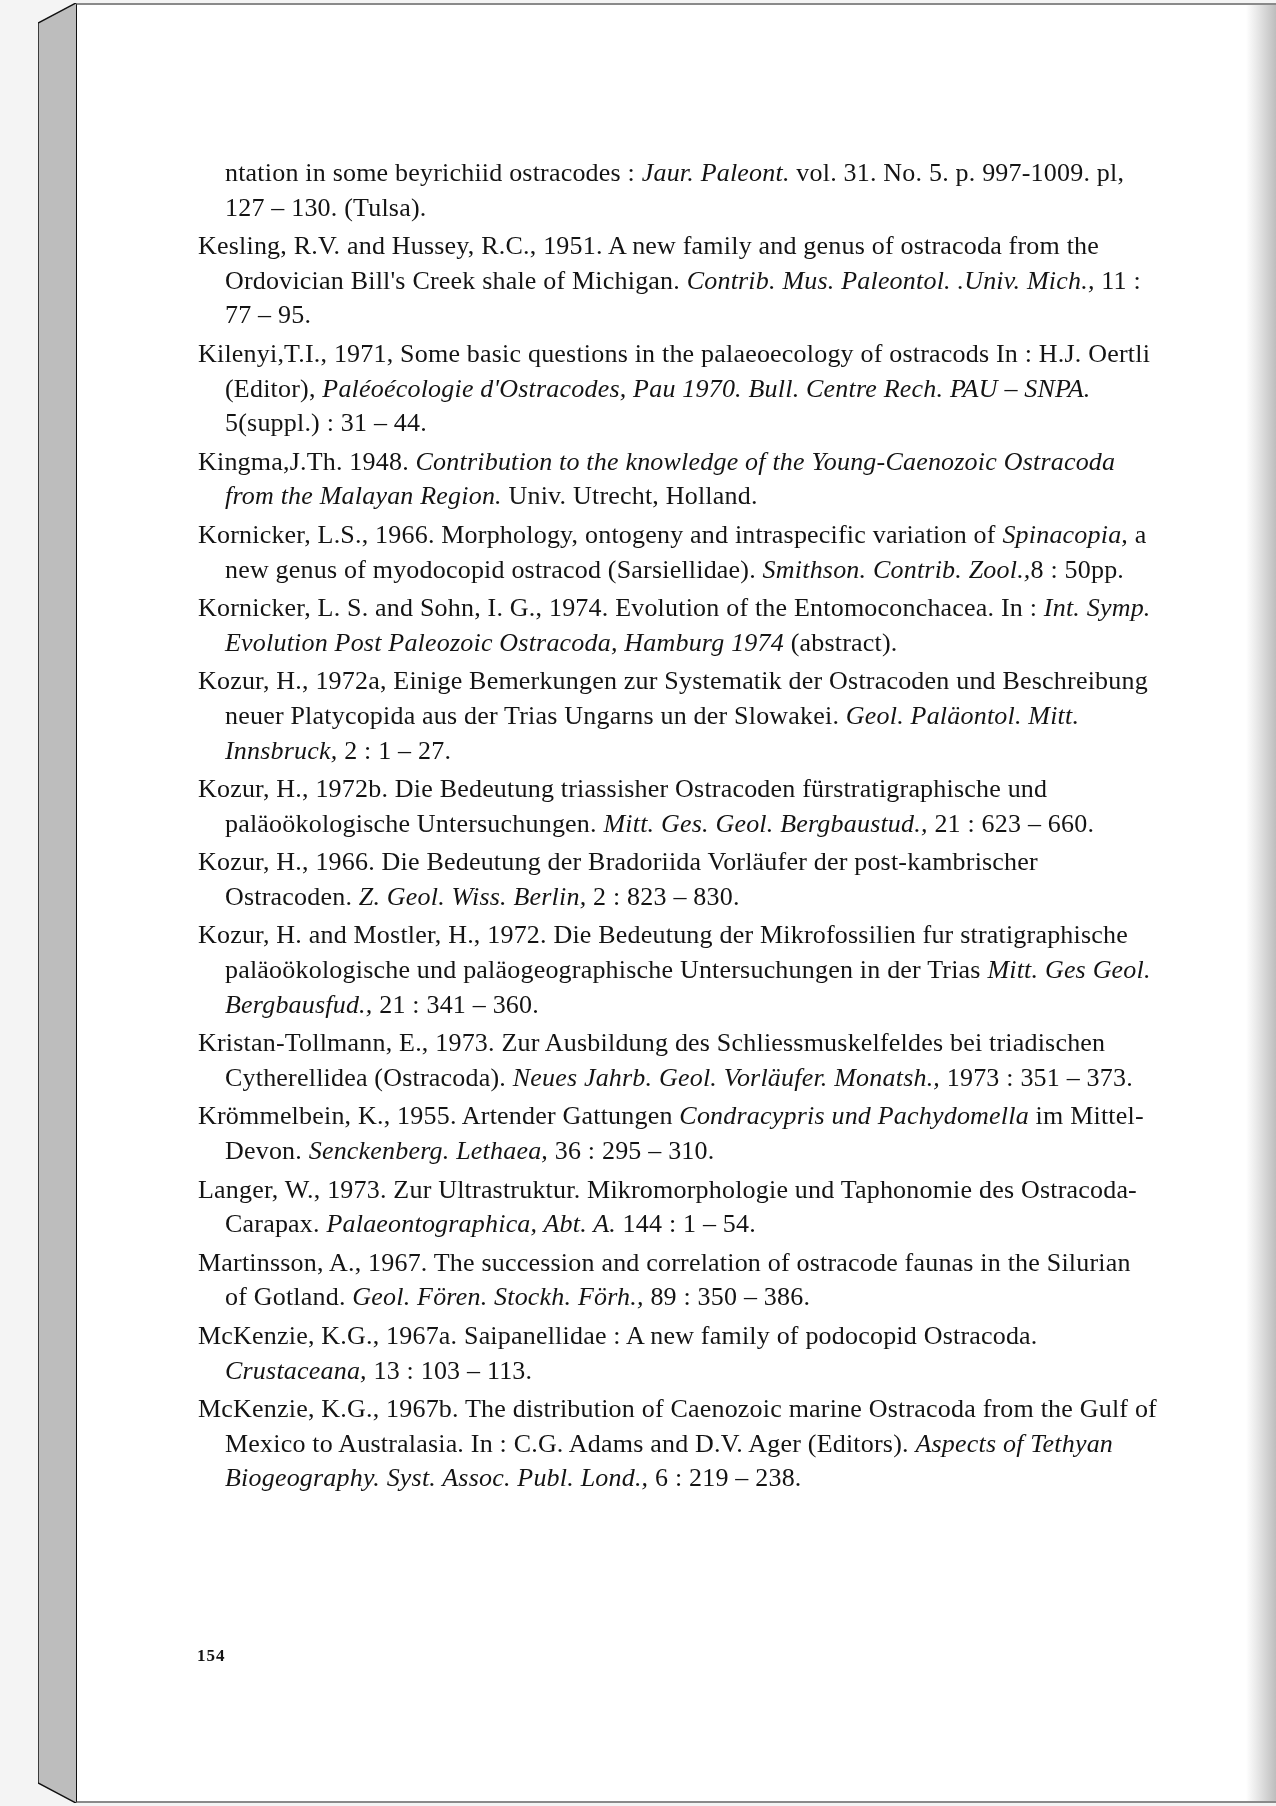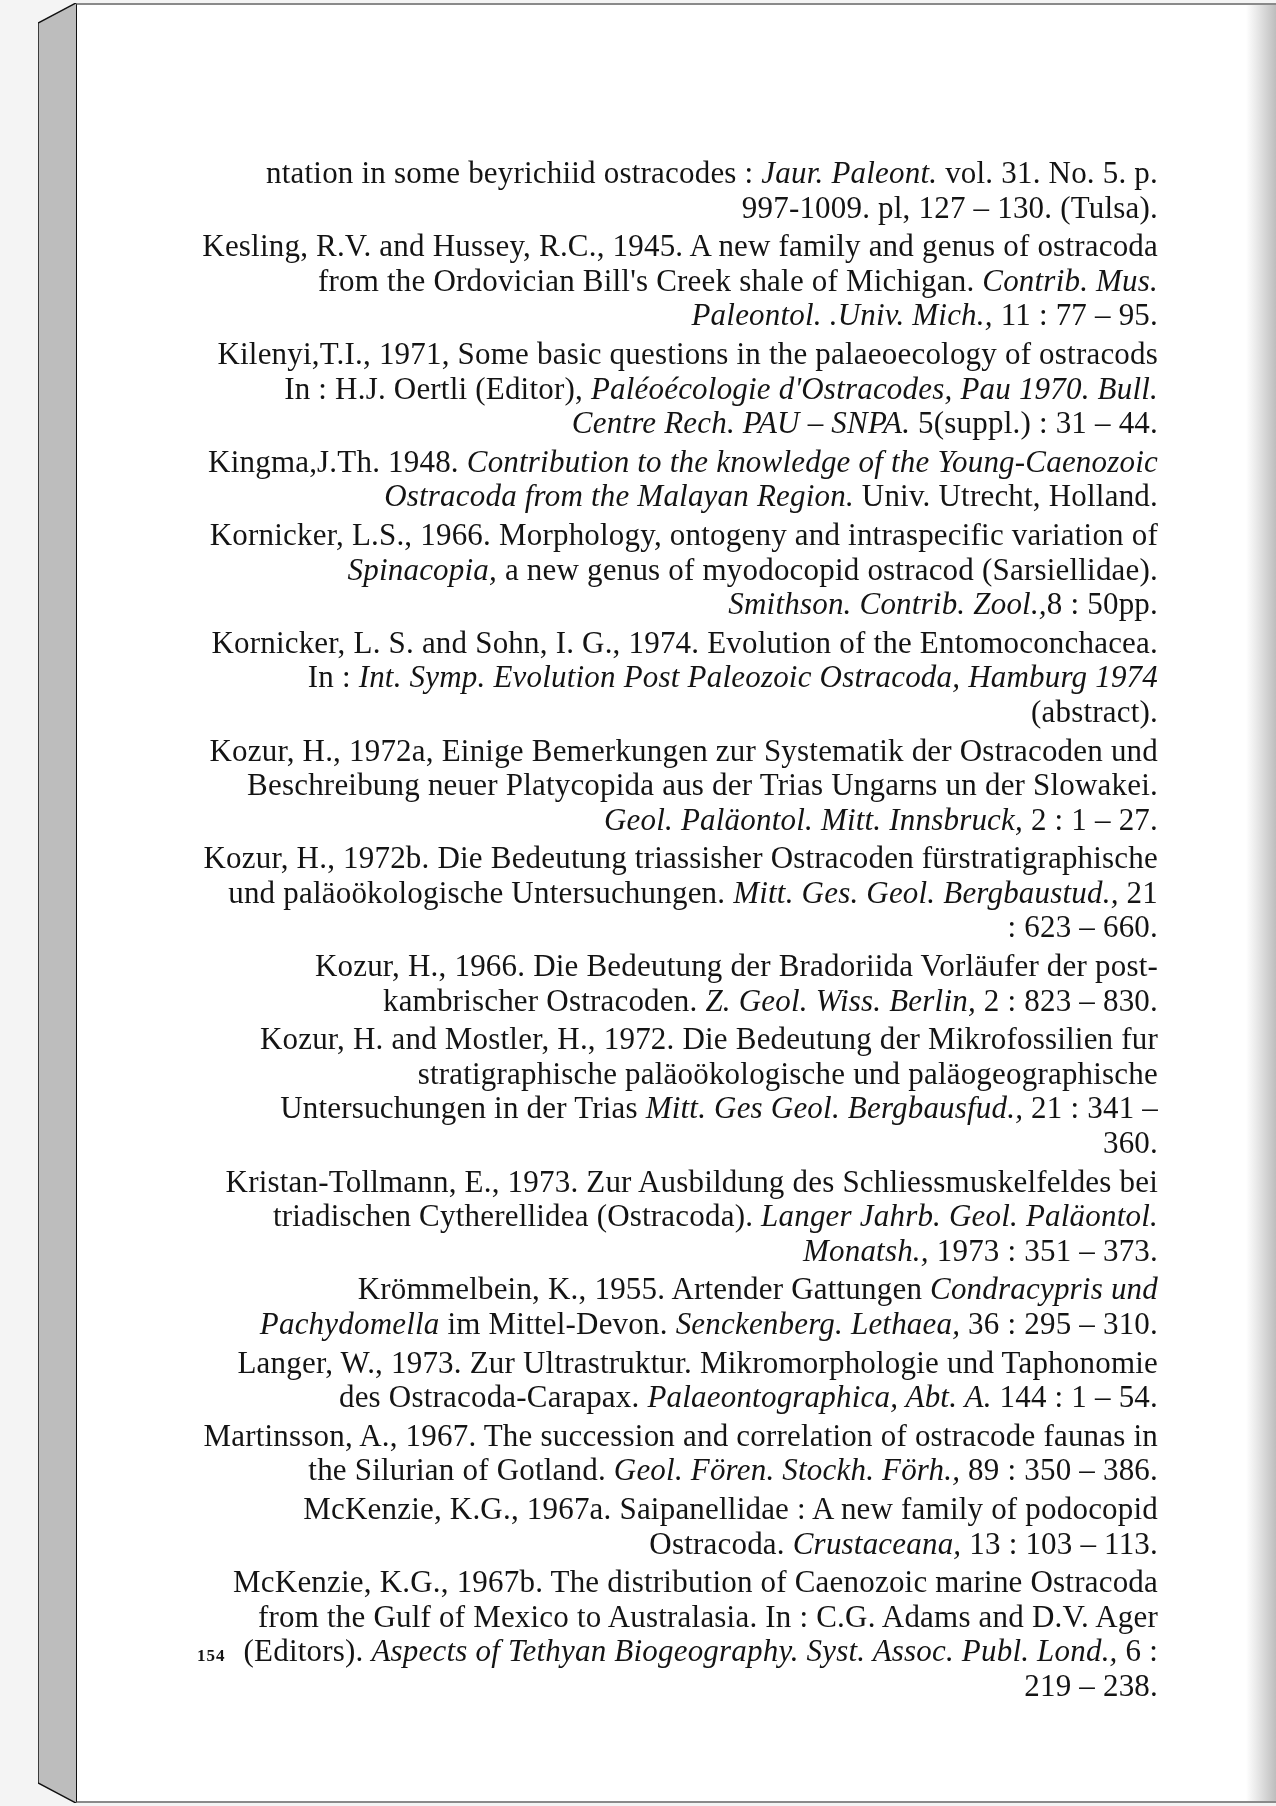--- a/index.html
+++ b/index.html
@@ -23,21 +23,21 @@
     border-top: 2px solid #8a8a8a;
     border-bottom: 2px solid #8a8a8a;
     box-sizing: border-box;
   }
   .page-shade {
     position: absolute; right: 0; top: 0; width: 30px; height: 100%;
     background: linear-gradient(to right, #ffffff 0%, #e6e6e6 40%, #bdbdbd 100%);
   }
   .refs {
     position: absolute; left: 198px; top: 156px; width: 960px;
-    font-size: 31px; line-height: 34.6px; letter-spacing: 0.2px; text-align: right;
+    font-size: 26px; line-height: 34.6px; letter-spacing: 0.2px;
   }
   .ref {
     padding-left: 27px; text-indent: -27px; margin: 0 0 4px 0;
   }
   .ref.continuation { padding-left: 27px; text-indent: 0; margin-left: -27px; padding-left: 54px; }
   .ref span.it { font-style: italic; }
   .pageno {
     position: absolute; left: 197px; top: 1646px; font-size: 17px; font-weight: bold;
     letter-spacing: 1px;
   }
@@ -49,30 +49,30 @@
 <svg class="spine-edge" width="38" height="1800" viewBox="0 0 38 1800">
   <polyline points="38,0 0,20 0,1780 38,1800" fill="none" stroke="#111" stroke-width="1.5"></polyline>
 </svg>
 
 <div class="page">
   <div class="page-shade"></div>
 </div>
 
 <div class="refs" id="refs">
     <p class="ref continuation"><span>ntation in some beyrichiid ostracodes : </span><span class="it">Jaur. Paleont.</span><span> vol. 31. No. 5. p. 997-1009. pl, 127 – 130. (Tulsa).</span></p>
-    <p class="ref"><span>Kesling, R.V. and Hussey, R.C., 1945. A new family and genus of ostracoda from the Ordovician Bill's Creek shale of Michigan. </span><span class="it">Contrib. Mus. Paleontol. .Univ. Mich.,</span><span> 11 : 77 – 95.</span></p>
+    <p class="ref"><span>Kesling, R.V. and Hussey, R.C., 1951. A new family and genus of ostracoda from the Ordovician Bill's Creek shale of Michigan. </span><span class="it">Contrib. Mus. Paleontol. .Univ. Mich.,</span><span> 11 : 77 – 95.</span></p>
     <p class="ref"><span>Kilenyi,T.I., 1971, Some basic questions in the palaeoecology of  ostracods In : H.J. Oertli (Editor), </span><span class="it">Paléoécologie d'Ostracodes, Pau 1970. Bull. Centre  Rech. PAU – SNPA.</span><span> 5(suppl.) : 31 – 44.</span></p>
     <p class="ref"><span>Kingma,J.Th. 1948. </span><span class="it">Contribution to the knowledge of the Young-Caenozoic Ostracoda from the Malayan Region.</span><span> Univ. Utrecht, Holland.</span></p>
     <p class="ref"><span>Kornicker, L.S., 1966. Morphology, ontogeny and intraspecific variation of </span><span class="it">Spinacopia,</span><span> a new genus of myodocopid ostracod (Sarsiellidae). </span><span class="it">Smithson. Contrib. Zool.,</span><span>8 : 50pp.</span></p>
     <p class="ref"><span>Kornicker, L. S. and Sohn, I. G., 1974. Evolution of the Entomoconchacea. In : </span><span class="it">Int. Symp. Evolution Post Paleozoic Ostracoda, Hamburg 1974</span><span> (abstract).</span></p>
     <p class="ref"><span>Kozur, H., 1972a, Einige Bemerkungen zur Systematik der Ostracoden und Beschreibung neuer Platycopida aus der Trias Ungarns un der Slowakei. </span><span class="it">Geol. Paläontol. Mitt. Innsbruck,</span><span> 2 : 1 – 27.</span></p>
     <p class="ref"><span>Kozur, H., 1972b. Die Bedeutung triassisher Ostracoden fürstratigraphische und paläoökologische Untersuchungen. </span><span class="it">Mitt. Ges. Geol. Bergbaustud.,</span><span> 21 : 623 – 660.</span></p>
     <p class="ref"><span>Kozur, H., 1966. Die Bedeutung der Bradoriida Vorläufer der post-kambrischer Ostracoden. </span><span class="it">Z. Geol. Wiss. Berlin,</span><span> 2 : 823 – 830.</span></p>
     <p class="ref"><span>Kozur, H. and  Mostler, H., 1972. Die Bedeutung der Mikrofossilien fur stratigraphische paläoökologische und paläogeographische Untersuchungen in der Trias </span><span class="it">Mitt. Ges Geol. Bergbausfud.,</span><span> 21 : 341 – 360.</span></p>
-    <p class="ref"><span>Kristan-Tollmann, E., 1973. Zur Ausbildung des Schliessmuskelfeldes bei triadischen   Cytherellidea (Ostracoda). </span><span class="it">Langer Jahrb. Geol. Paläontol. Monatsh.,</span><span> 1973 : 351 – 373.</span></p>
+    <p class="ref"><span>Kristan-Tollmann, E., 1973. Zur Ausbildung des Schliessmuskelfeldes bei triadischen   Cytherellidea (Ostracoda). </span><span class="it">Neues Jahrb. Geol. Vorläufer. Monatsh.,</span><span> 1973 : 351 – 373.</span></p>
     <p class="ref"><span>Krömmelbein, K., 1955. Artender Gattungen </span><span class="it">Condracypris und Pachydomella</span><span> im Mittel-Devon. </span><span class="it">Senckenberg. Lethaea,</span><span> 36 : 295 – 310.</span></p>
     <p class="ref"><span>Langer, W., 1973. Zur Ultrastruktur. Mikromorphologie und Taphonomie des Ostracoda-Carapax. </span><span class="it">Palaeontographica, Abt. A.</span><span> 144 : 1 – 54.</span></p>
     <p class="ref"><span>Martinsson, A., 1967. The succession and correlation of ostracode faunas in the Silurian  of Gotland. </span><span class="it">Geol. Fören. Stockh. Förh.,</span><span> 89 : 350 – 386.</span></p>
     <p class="ref"><span>McKenzie, K.G., 1967a. Saipanellidae : A new family of podocopid Ostracoda. </span><span class="it">Crustaceana,</span><span> 13 : 103 – 113.</span></p>
     <p class="ref"><span>McKenzie, K.G., 1967b. The distribution of Caenozoic marine Ostracoda from the Gulf of Mexico to Australasia. In : C.G. Adams and D.V. Ager (Editors). </span><span class="it">Aspects of Tethyan Biogeography. Syst. Assoc. Publ. Lond.,</span><span> 6 : 219 – 238.</span></p>
   </div>
 
 <div class="pageno">154</div>
 
 </body></html>

